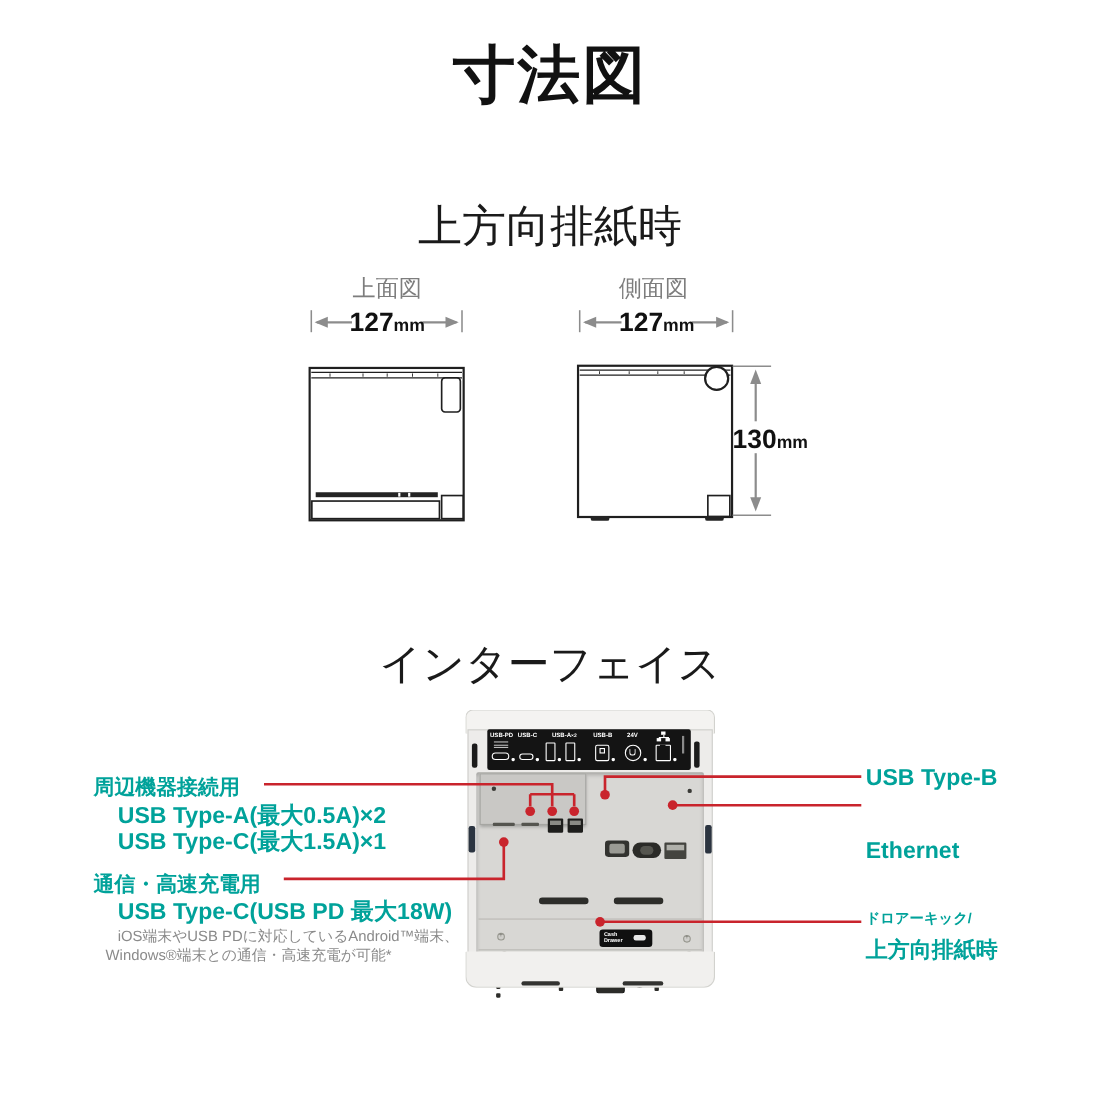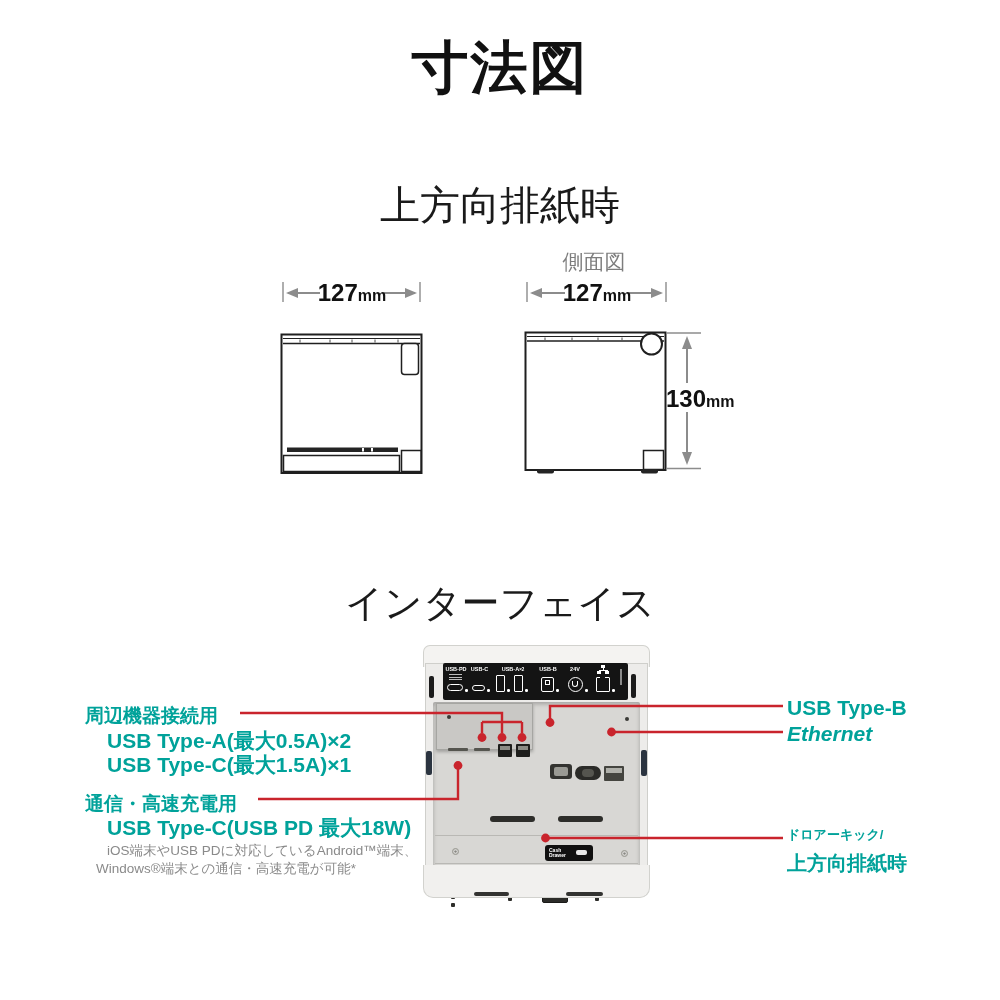--- a/index.html
+++ b/index.html
@@ -77,20 +77,21 @@
   .netglyph div { position:absolute; background:#fff; }
 </style>
 </head>
 <body>
 
 <div id="stage">
 
   <div class="abs" id="main-title">寸法図</div>
   <div class="abs" id="dim-heading">上方向排紙時</div>
 
+  <div class="abs view-label" style="left:272px;">上面図</div>
   <div class="abs view-label" style="left:514px;">側面図</div>
 
   <svg class="abs" id="drawings" width="1000" height="270" viewBox="0 0 1000 270">
 
     <g>
 
       <line x1="283" y1="42" x2="283" y2="62" class="gthin"></line>
       <line x1="420" y1="42" x2="420" y2="62" class="gthin"></line>
       <line x1="288" y1="53" x2="320" y2="53" class="gdim"></line>
       <polygon points="286,53 298,48 298,58" class="ghead"></polygon>
@@ -151,21 +152,21 @@
   <div class="abs teal-title" style="left:85px; top:703px;">周辺機器接続用</div>
   <div class="abs teal-line" style="left:107px; top:727px;">USB Type-A(最大0.5A)×2</div>
   <div class="abs teal-line" style="left:107px; top:751px;">USB Type-C(最大1.5A)×1</div>
 
   <div class="abs teal-title" style="left:85px; top:791px;">通信・高速充電用</div>
   <div class="abs teal-line" style="left:107px; top:814px;">USB Type-C(USB PD 最大18W)</div>
   <div class="abs note-line" style="left:107px; top:842px;">iOS端末やUSB PDに対応しているAndroid™端末、</div>
   <div class="abs note-line" style="left:96px; top:860px;">Windows®端末との通信・高速充電が可能*</div>
 
   <div class="abs teal-line" style="left:787px; top:696px;">USB Type-B</div>
-  <div class="abs teal-line" style="left:787px; top:722px;font-style:italic;">Ethernet</div>
+  <div class="abs teal-line" style="left:787px; top:762px;">Ethernet</div>
   <div class="abs teal-line" style="left:787px; top:826px; font-size:13px;">ドロアーキック/</div>
   <div class="abs teal-line" style="left:787px; top:850px; font-size:20px;">上方向排紙時</div>
 
   <div class="abs" id="device">
     <div class="abs" id="dev-topcap"></div>
     <div class="abs" id="dev-body"></div>
 
     <div class="abs" id="dev-panel">
       <div class="pp-label" style="left:1px; top:3px; width:24px;">USB-PD</div>
       <div class="pp-sub" style="left:6px; top:11px;"></div>

